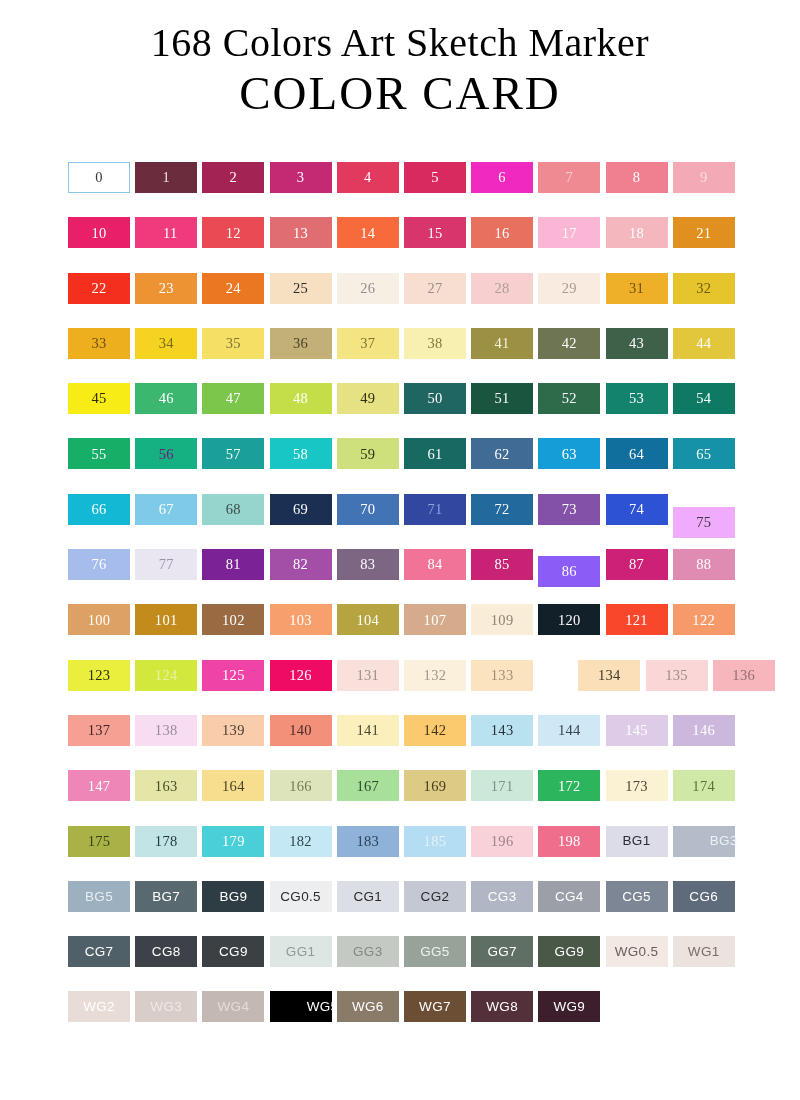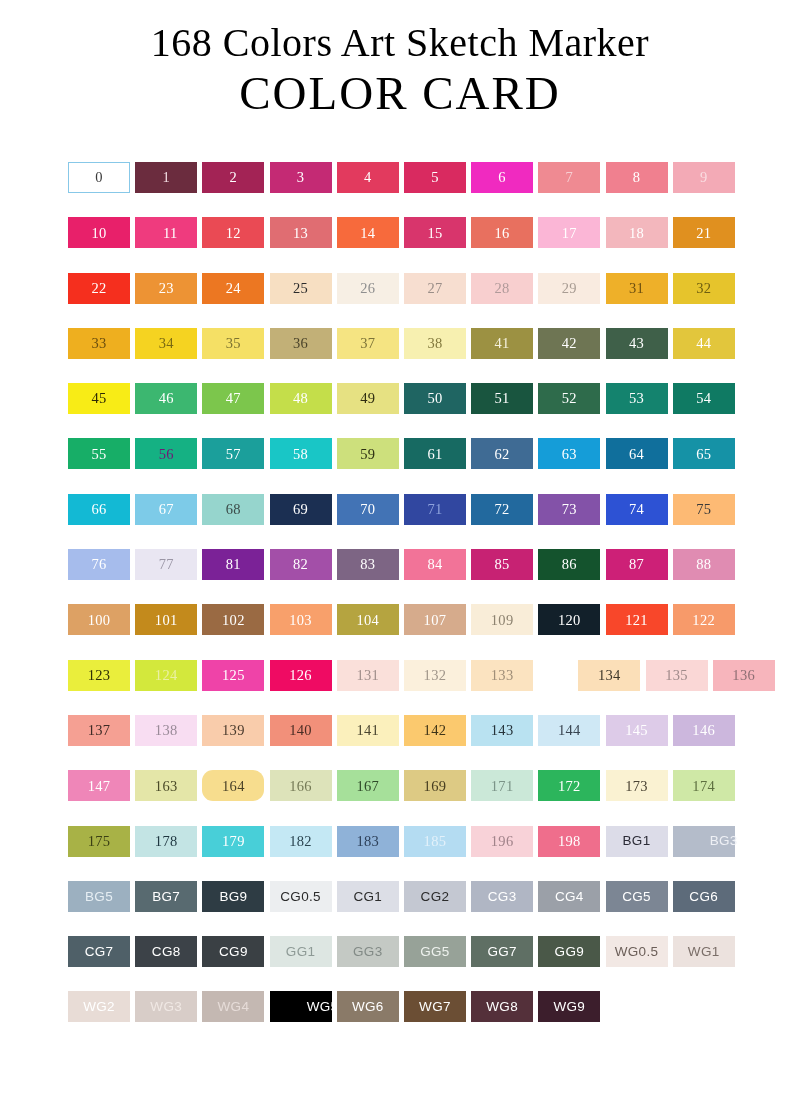--- a/index.html
+++ b/index.html
@@ -163,31 +163,31 @@
       <div class="row">
         <div class="swatch" style="background: rgb(19, 185, 212); color: rgb(255, 255, 255);">66</div>
         <div class="swatch" style="background: rgb(125, 203, 232); color: rgb(255, 255, 255);">67</div>
         <div class="swatch" style="background: rgb(150, 213, 205); color: rgb(59, 74, 72);">68</div>
         <div class="swatch" style="background: rgb(27, 47, 82); color: rgb(255, 255, 255);">69</div>
         <div class="swatch" style="background: rgb(66, 115, 181); color: rgb(255, 255, 255);">70</div>
         <div class="swatch" style="background: rgb(49, 71, 160); color: rgb(143, 163, 221);">71</div>
         <div class="swatch" style="background: rgb(34, 105, 158); color: rgb(255, 255, 255);">72</div>
         <div class="swatch" style="background: rgb(131, 82, 168); color: rgb(255, 255, 255);">73</div>
         <div class="swatch" style="background: rgb(45, 82, 212); color: rgb(255, 255, 255);">74</div>
-        <div class="swatch" style="background: #fdba74; color: rgb(58, 58, 58);">75</div>
+        <div class="swatch" style="background: #f0abfc; color: rgb(58, 58, 58); margin-top: 13px;">75</div>
       </div>
       <div class="row">
         <div class="swatch" style="background: rgb(166, 188, 236); color: rgb(255, 255, 255);">76</div>
         <div class="swatch" style="background: rgb(233, 230, 242); color: rgb(155, 150, 166);">77</div>
         <div class="swatch" style="background: rgb(123, 34, 151); color: rgb(255, 255, 255);">81</div>
         <div class="swatch" style="background: rgb(163, 79, 168); color: rgb(255, 255, 255);">82</div>
         <div class="swatch" style="background: rgb(125, 101, 132); color: rgb(255, 255, 255);">83</div>
         <div class="swatch" style="background: rgb(242, 115, 152); color: rgb(255, 255, 255);">84</div>
         <div class="swatch" style="background: rgb(199, 34, 115); color: rgb(255, 255, 255);">85</div>
-        <div class="swatch" style="background: #14532d; color: rgb(255, 255, 255);">86</div>
+        <div class="swatch" style="background: #8b5cf6; color: rgb(255, 255, 255); margin-top: 7px;">86</div>
         <div class="swatch" style="background: rgb(205, 32, 119); color: rgb(255, 255, 255);">87</div>
         <div class="swatch" style="background: rgb(224, 140, 178); color: rgb(255, 255, 255);">88</div>
       </div>
       <div class="row">
         <div class="swatch" style="background: rgb(221, 161, 100); color: rgb(255, 255, 255);">100</div>
         <div class="swatch" style="background: rgb(195, 138, 28); color: rgb(255, 255, 255);">101</div>
         <div class="swatch" style="background: rgb(154, 106, 67); color: rgb(255, 255, 255);">102</div>
         <div class="swatch" style="background: rgb(248, 160, 107); color: rgb(255, 255, 255);">103</div>
         <div class="swatch" style="background: rgb(181, 164, 64); color: rgb(255, 255, 255);">104</div>
         <div class="swatch" style="background: rgb(214, 171, 140); color: rgb(255, 255, 255);">107</div>
@@ -216,21 +216,21 @@
         <div class="swatch" style="background: rgb(251, 240, 188); color: rgb(74, 69, 48);">141</div>
         <div class="swatch" style="background: rgb(251, 201, 110); color: rgb(63, 52, 24);">142</div>
         <div class="swatch" style="background: rgb(185, 226, 241); color: rgb(38, 51, 58);">143</div>
         <div class="swatch" style="background: rgb(207, 232, 245); color: rgb(56, 68, 80);">144</div>
         <div class="swatch" style="background: rgb(221, 203, 232); color: rgb(255, 255, 255);">145</div>
         <div class="swatch" style="background: rgb(204, 183, 221); color: rgb(255, 255, 255);">146</div>
       </div>
       <div class="row">
         <div class="swatch" style="background: rgb(239, 134, 184); color: rgb(255, 255, 255);">147</div>
         <div class="swatch" style="background: rgb(228, 230, 168); color: rgb(74, 74, 40);">163</div>
-        <div class="swatch" style="background: rgb(247, 221, 142); color: rgb(74, 66, 40); border-radius: 11px;">164</div>
+        <div class="swatch" style="background: rgb(247, 221, 142); color: rgb(74, 66, 40);">164</div>
         <div class="swatch" style="background: rgb(221, 227, 186); color: rgb(117, 122, 86);">166</div>
         <div class="swatch" style="background: rgb(166, 224, 154); color: rgb(47, 74, 42);">167</div>
         <div class="swatch" style="background: rgb(221, 202, 132); color: rgb(70, 61, 32);">169</div>
         <div class="swatch" style="background: rgb(203, 232, 216); color: rgb(123, 148, 136);">171</div>
         <div class="swatch" style="background: rgb(44, 181, 92); color: rgb(255, 255, 255);">172</div>
         <div class="swatch" style="background: rgb(250, 242, 210); color: rgb(74, 68, 52);">173</div>
         <div class="swatch" style="background: rgb(207, 232, 166); color: rgb(94, 112, 64);">174</div>
       </div>
       <div class="row">
         <div class="swatch" style="background: rgb(168, 178, 70); color: rgb(60, 64, 20);">175</div>

